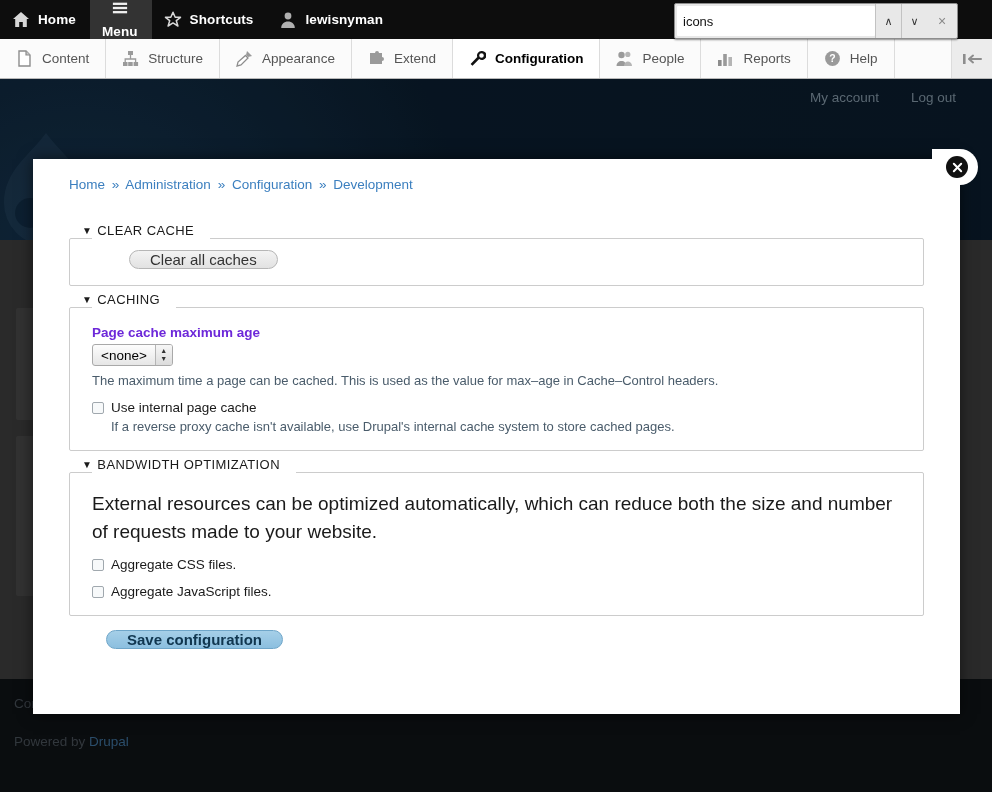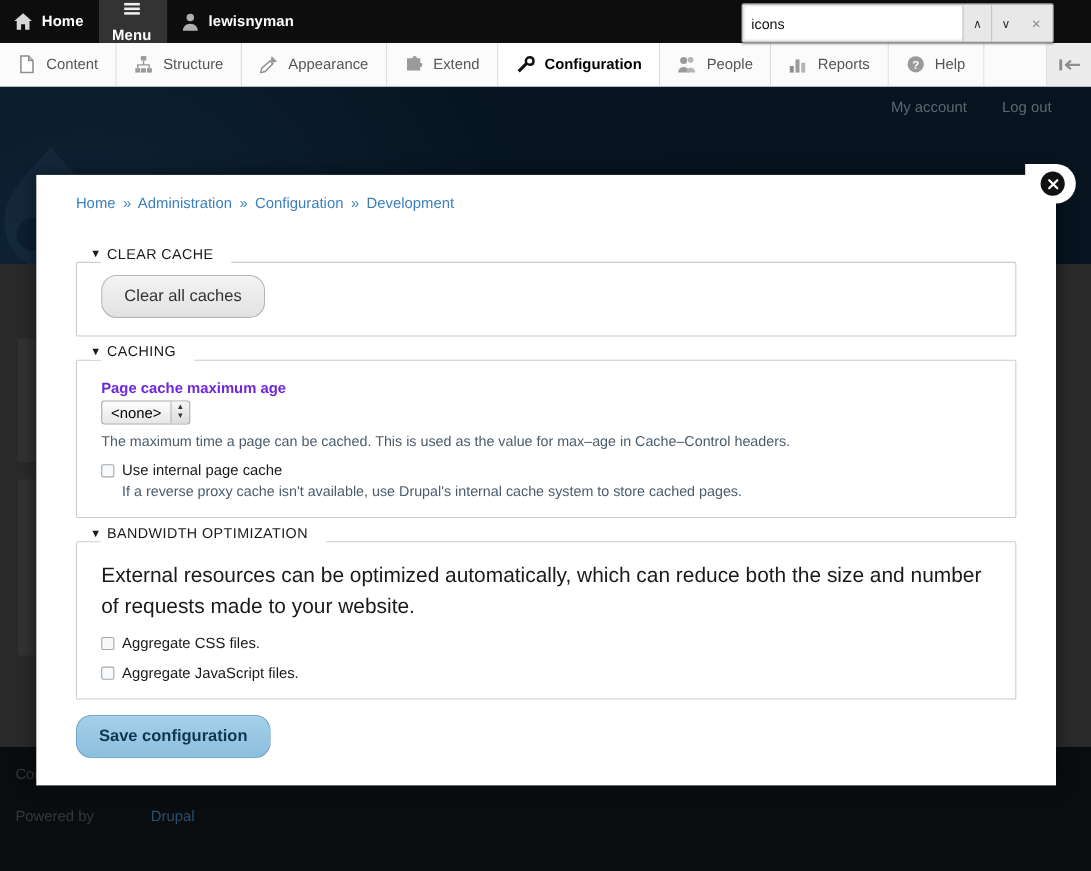--- a/index.html
+++ b/index.html
@@ -113,21 +113,21 @@
   .blk-text { position: absolute; font-size: 12px; color: #5f5f5f; }
   .blk-text.b { font-weight: bold; color: #6a6a6a; }
 
   .page-footer {
     position: absolute; left: 0; bottom: 0; width: 992px; height: 113px;
     background: #0f1216;
   }
   .foot-link {
     position: absolute; font-size: 13.5px; color: #454d54;
   }
-  .foot-link .hl { color: #3b6b93; margin-left: 48px; }
+  .foot-link .hl { color: #3b6b93; }
 
   
   .scrim {
     position: absolute; inset: 79px 0 0 0; background: rgba(0,0,0,.28); z-index: 10;
   }
   .overlay {
     position: absolute; left: 33px; top: 159px; width: 927px; height: 555px;
     background: #fff; z-index: 20;
     box-shadow: 0 0 14px rgba(0,0,0,.55);
   }
@@ -158,23 +158,24 @@
   .legend {
     display: inline-block; font-size: 13px; font-weight: normal;
     color: #1a1a1a; letter-spacing: .4px;
     padding: 0; position: relative; top: -8px; left: -10px;
     background: #fff; padding-right: 6px;
   }
   .legend .caret { font-size: 10px; margin-right: 5px; position: relative; top: -1px; }
 
   .btn {
     display: inline-block; border: 1px solid #b6b6b6; border-radius: 14px;
-    padding: 10px 20px; font-size: 15px; color: #333;
+    padding: 0 20px; font-size: 15px; color: #333;
     background: linear-gradient(#f3f3f3, #e2e2e2);
     font-family: "Liberation Sans", sans-serif;
+    margin-left: 37px;
   }
   .btn-primary {
     background: linear-gradient(#a5cfe8, #8cbfdf);
     border: 1px solid #6fa6c9; color: #10364f; font-weight: bold;
   }
 
   .field-label {
     font-size: 13.5px; font-weight: bold; color: #6d28d9;
     margin-bottom: 4px; display: block;
   }
@@ -416,20 +417,26 @@
 
     <div class="tb-item active">
       <svg class="tb-icon" viewBox="0 0 18 18">
         <rect x="1" y="3" width="16" height="2.6" fill="#fff"></rect>
         <rect x="1" y="7.7" width="16" height="2.6" fill="#fff"></rect>
         <rect x="1" y="12.4" width="16" height="2.6" fill="#fff"></rect>
       </svg>
       <span>Menu</span>
     </div>
 
+    <div class="tb-item">
+      <svg class="tb-icon" viewBox="0 0 18 18">
+        <path d="M9 1.3l2.2 5h5.3l-4.2 3.4 1.6 5.3L9 11.9 4.1 15l1.6-5.3L1.5 6.3h5.3z" fill="none" stroke="#e9e9e9" stroke-width="1.5" stroke-linejoin="round"></path>
+      </svg>
+      <span>Shortcuts</span>
+    </div>
 
     <div class="tb-item">
       <svg class="tb-icon" viewBox="0 0 18 18">
         <circle cx="9" cy="5" r="3.4" fill="#bdbdbd"></circle>
         <path d="M2.2 17c0-3.9 3-6.4 6.8-6.4s6.8 2.5 6.8 6.4z" fill="#bdbdbd"></path>
       </svg>
       <span>lewisnyman</span>
     </div>
   </div>
 

